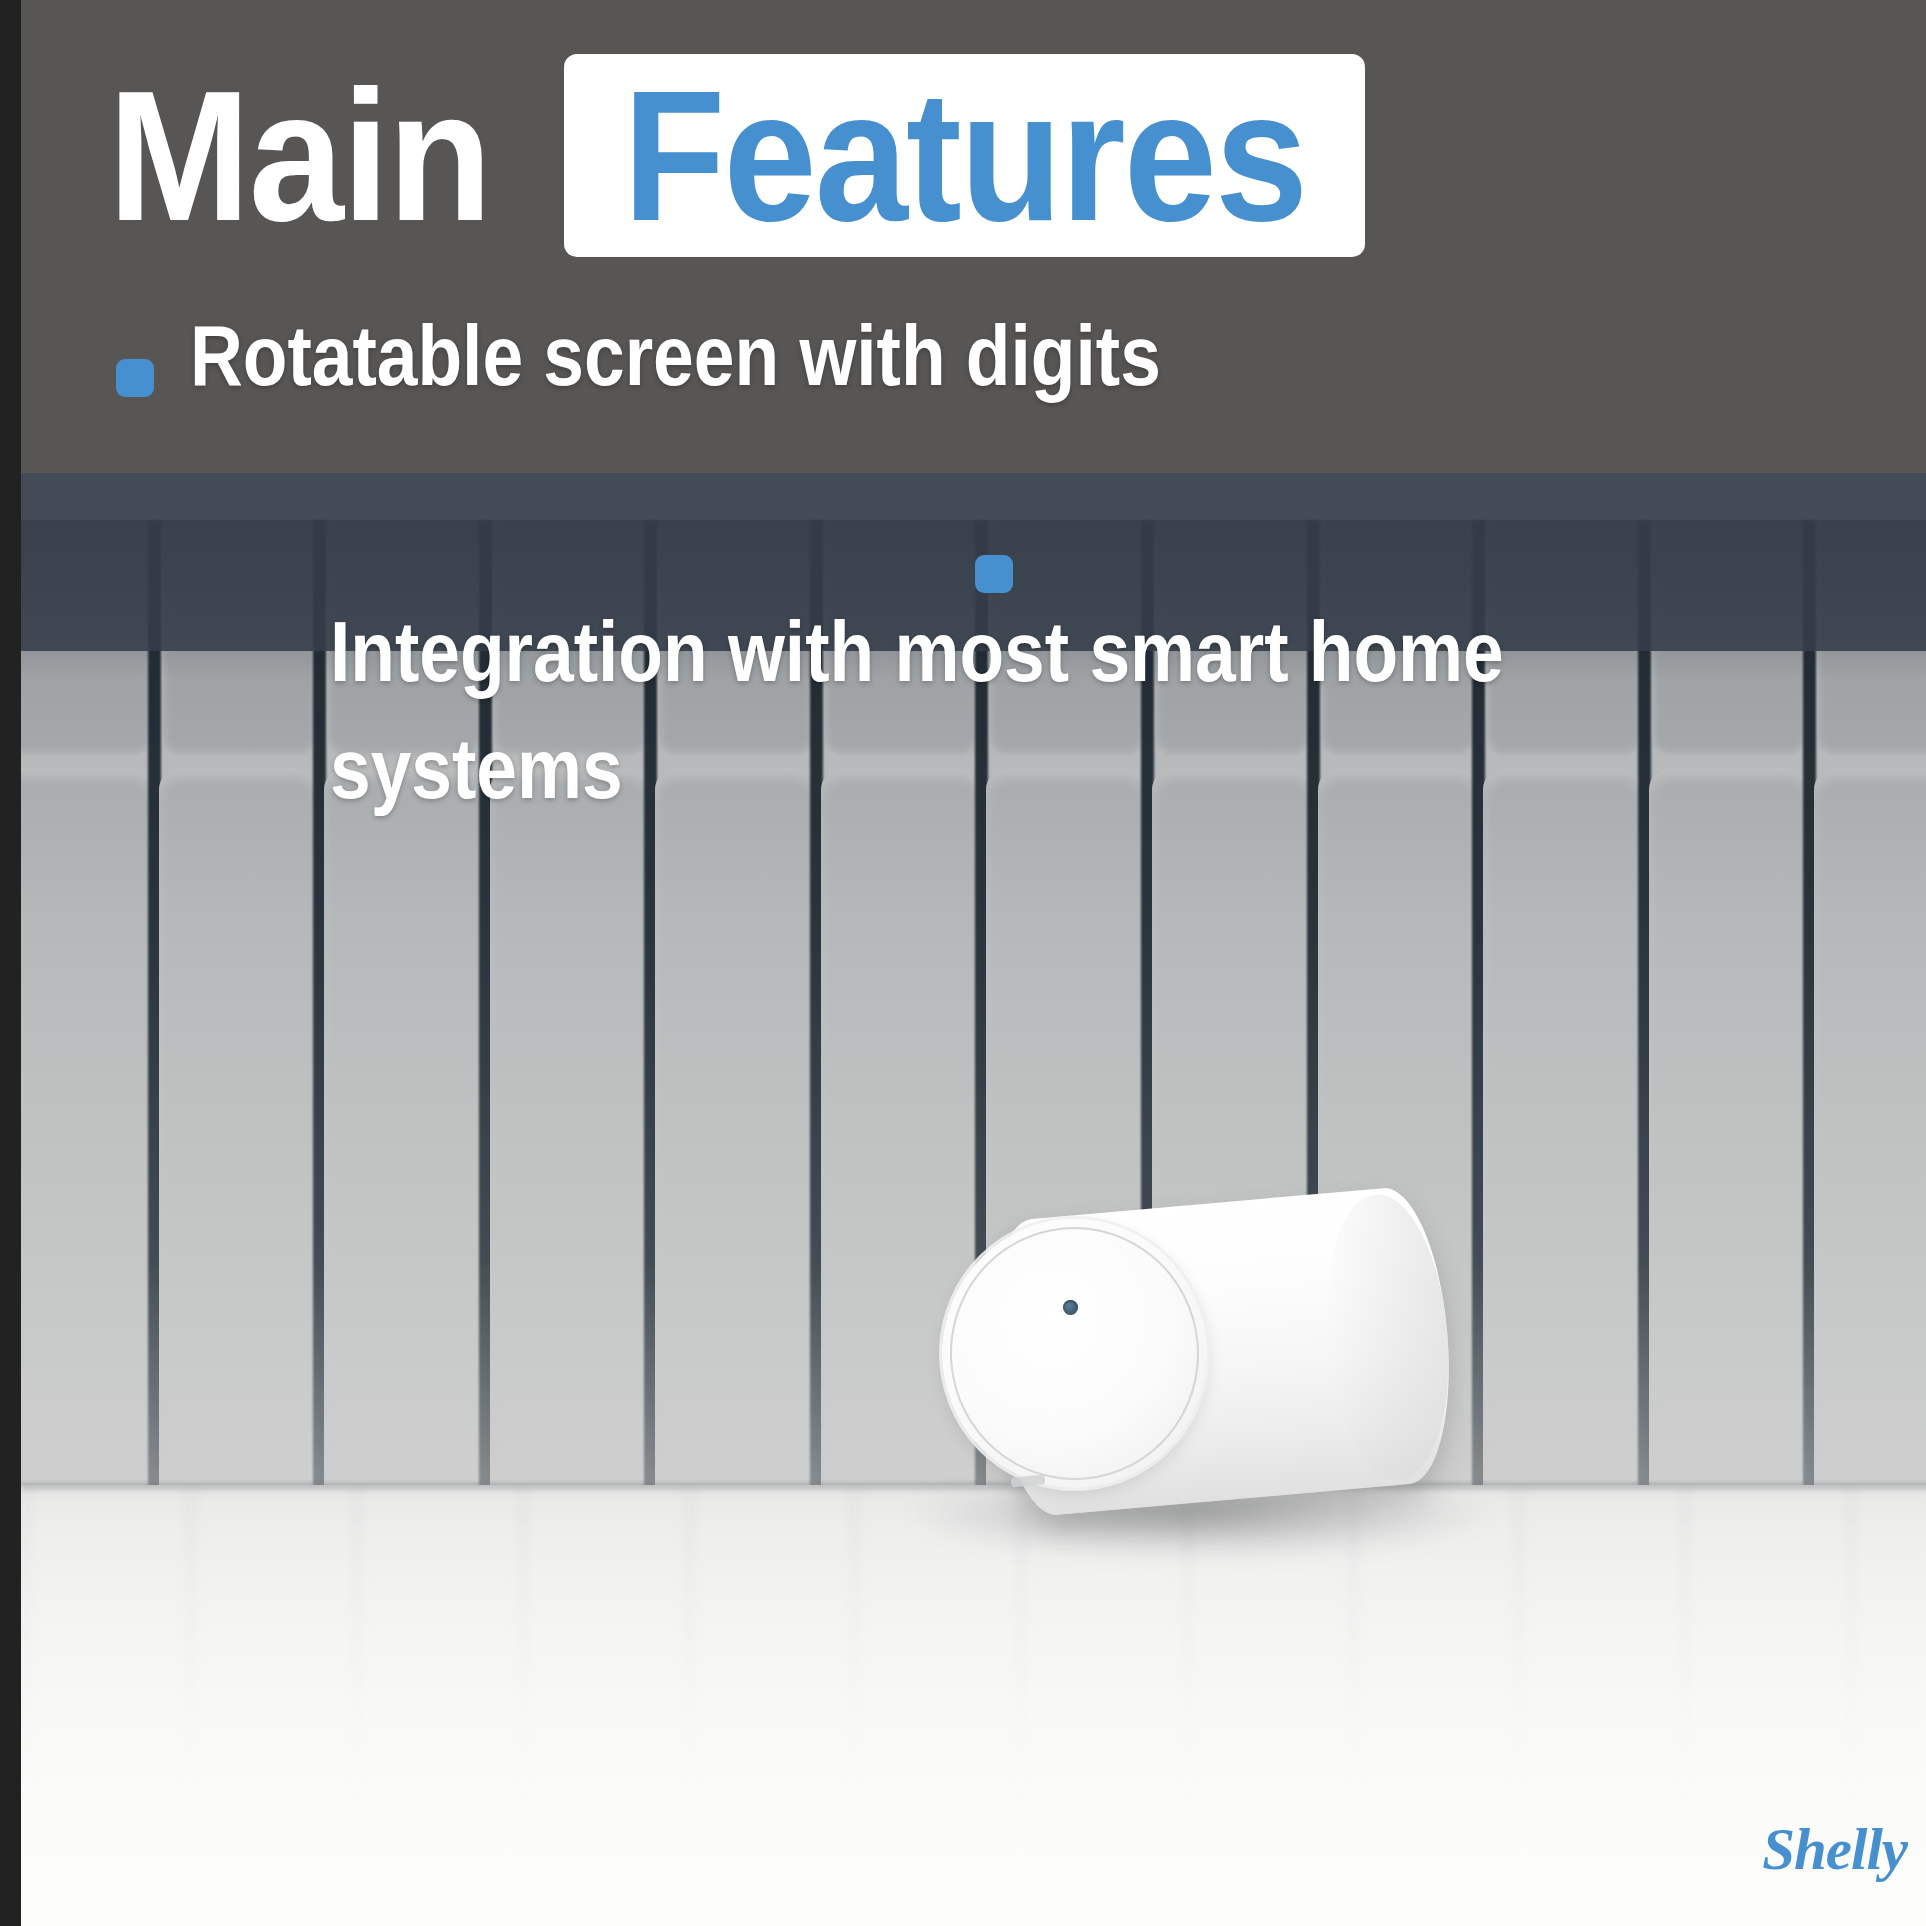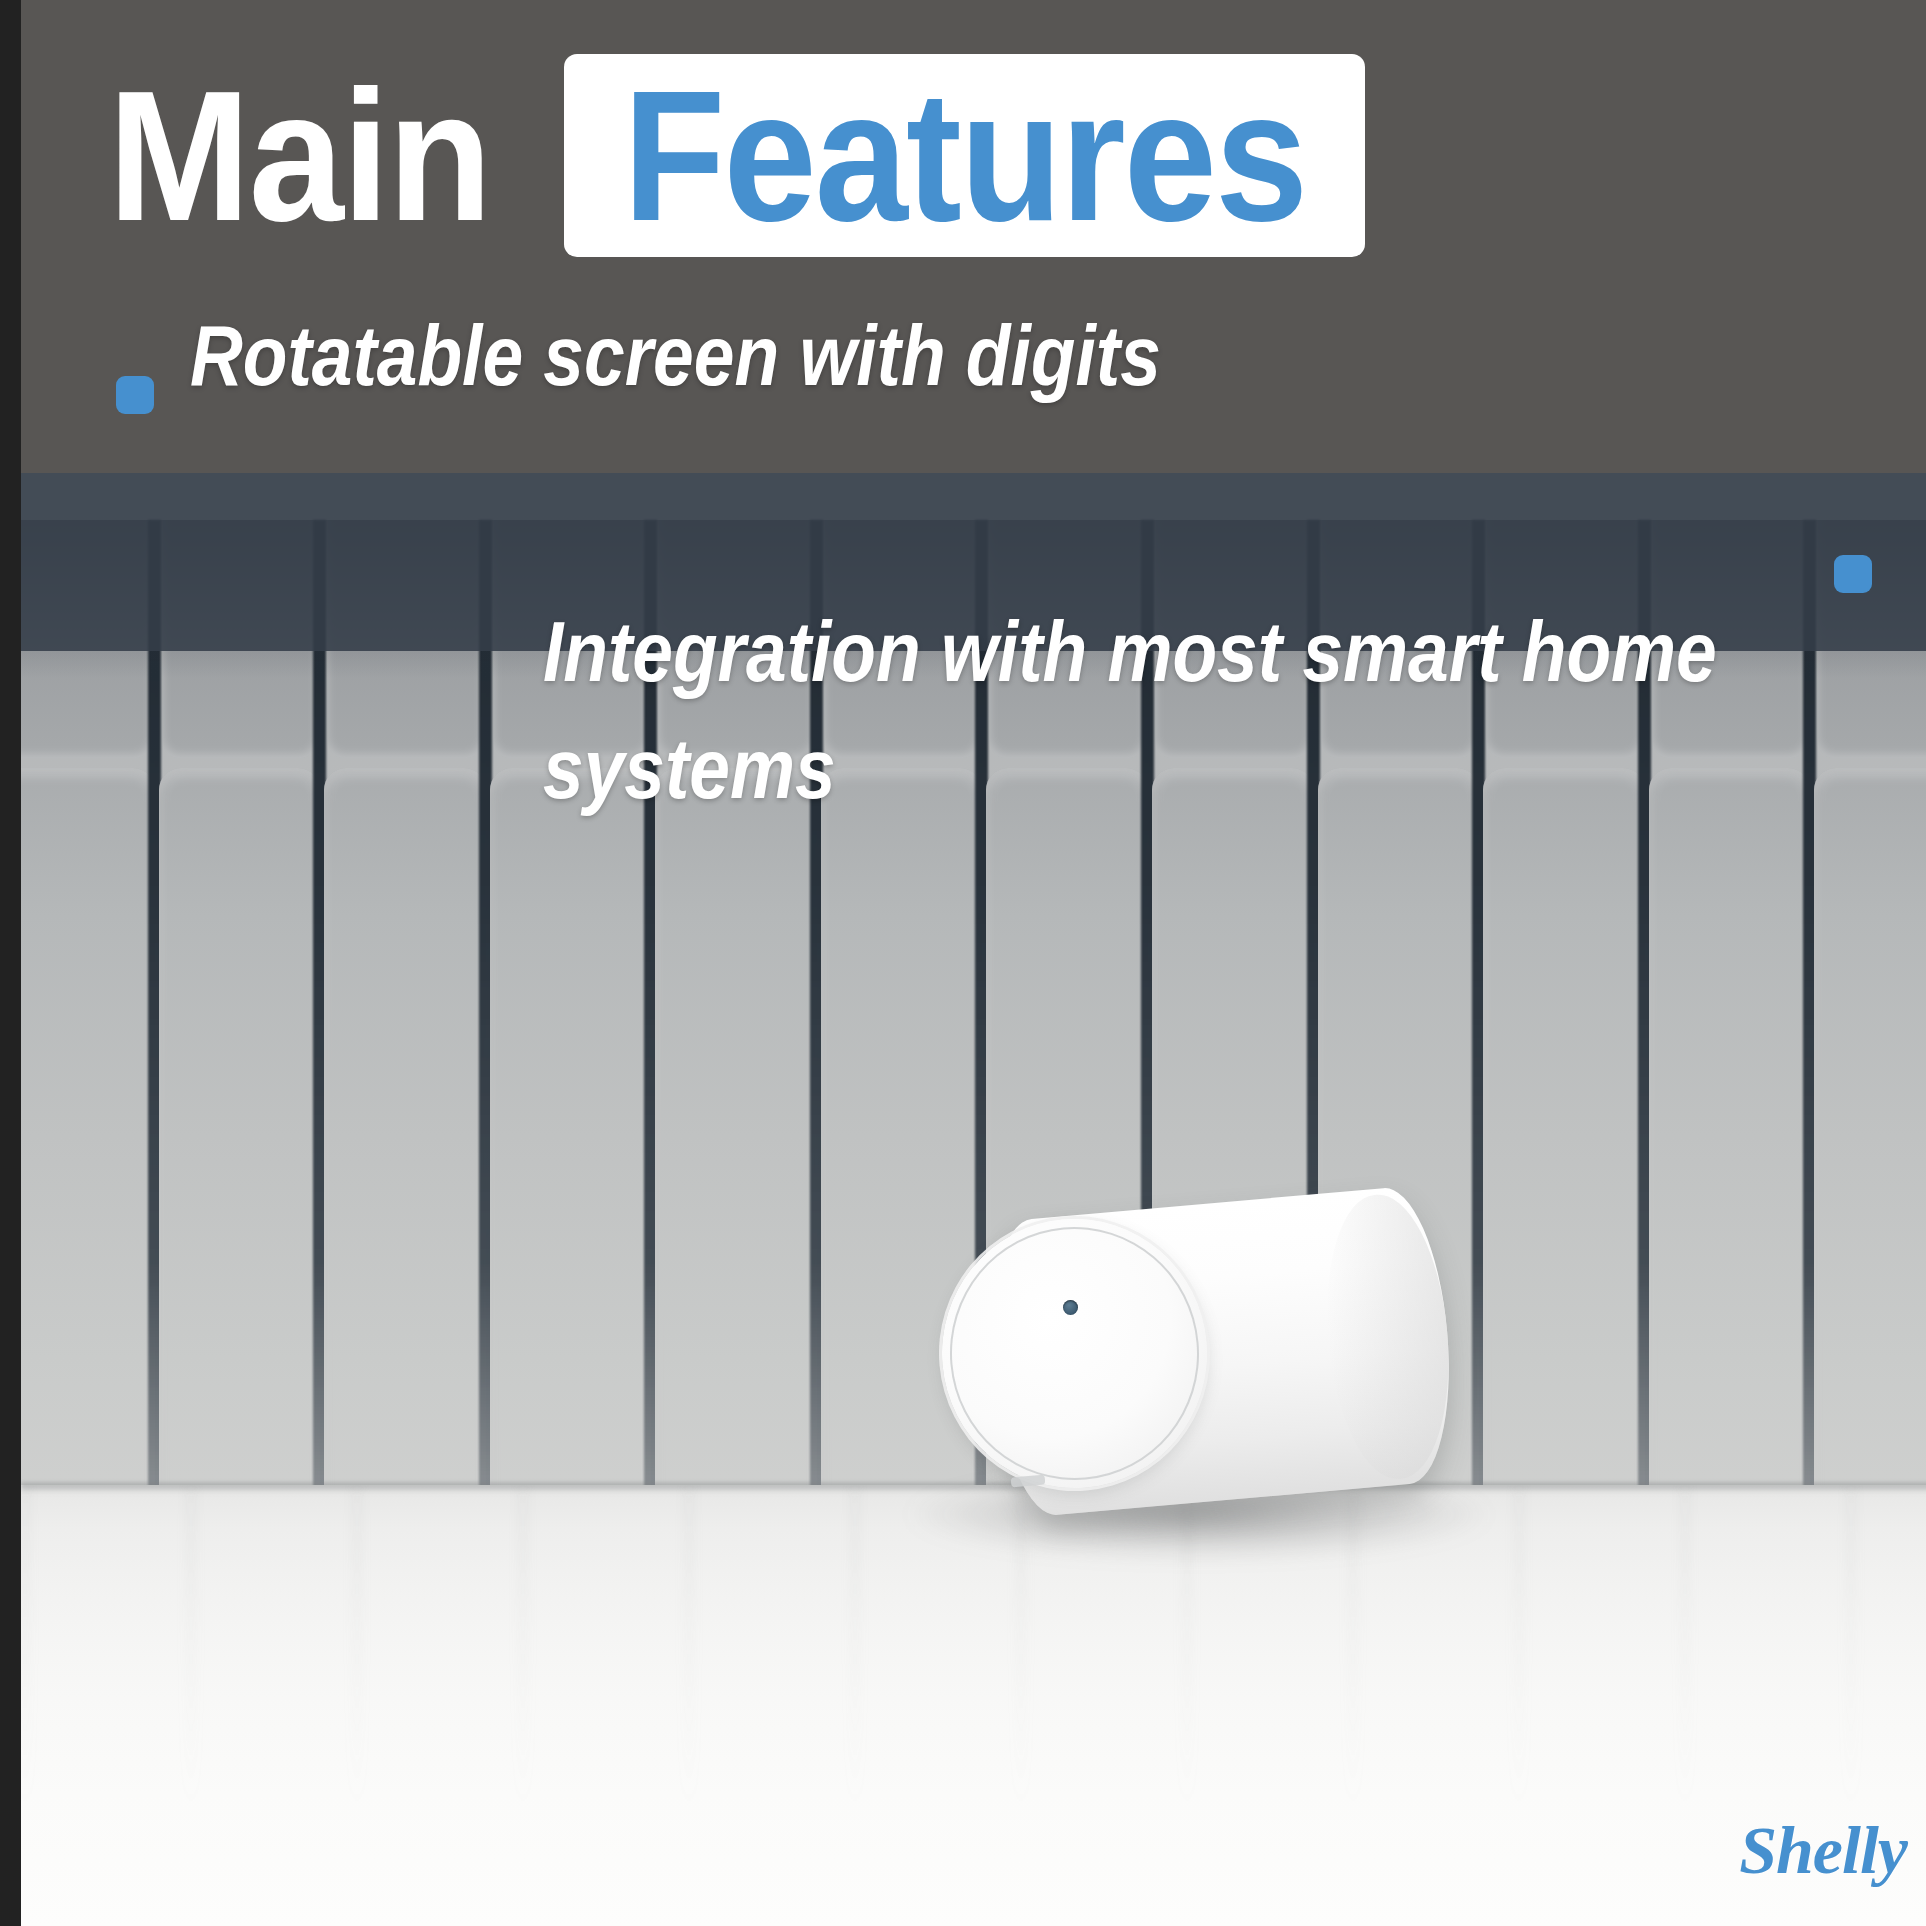--- a/index.html
+++ b/index.html
@@ -178,21 +178,21 @@
     color:#4690cf;
     font-size:186px; font-weight:700; line-height:198px;
     letter-spacing:-2px;
     font-family:"Liberation Sans", sans-serif;
     transform:scaleX(.9); transform-origin:center;
     white-space:nowrap;
   }
 
   
   .bullets { position:absolute; left:95px; top:297px; right:40px; }
-  .bullet-row { display:flex; align-items:flex-end;font-style:italic; }
+  .bullet-row { display:flex; align-items:center; }
   .bullet-dot {
     flex:0 0 auto;
     width:38px; height:38px; border-radius:9px;
     background:#4690cf;
     margin-top:44px; margin-right:36px;
   }
   .bullet-text {
     color:#ffffff;
     font-size:85px; font-weight:700; line-height:117px;
     font-family:"Liberation Sans", sans-serif;
@@ -205,21 +205,21 @@
   #row-2 { margin-top:97px;flex-direction:column; }
 
   
   .logo {
     position:absolute; left:1589px; top:1800px; width:297px; height:99px;
     display:flex; align-items:center; justify-content:flex-end;
   }
   .logo-word {
     color:#4690cf;
     font-family:"Liberation Serif", serif;
-    font-size:68px; font-weight:700; font-style:italic;
+    font-size:59px; font-weight:700; font-style:italic;
     letter-spacing:-1px;
     line-height:1;
     text-shadow:1px 1px 0 rgba(255,255,255,.55);
   }
 </style>
 </head>
 <body>
 
 <div id="stage">
 

